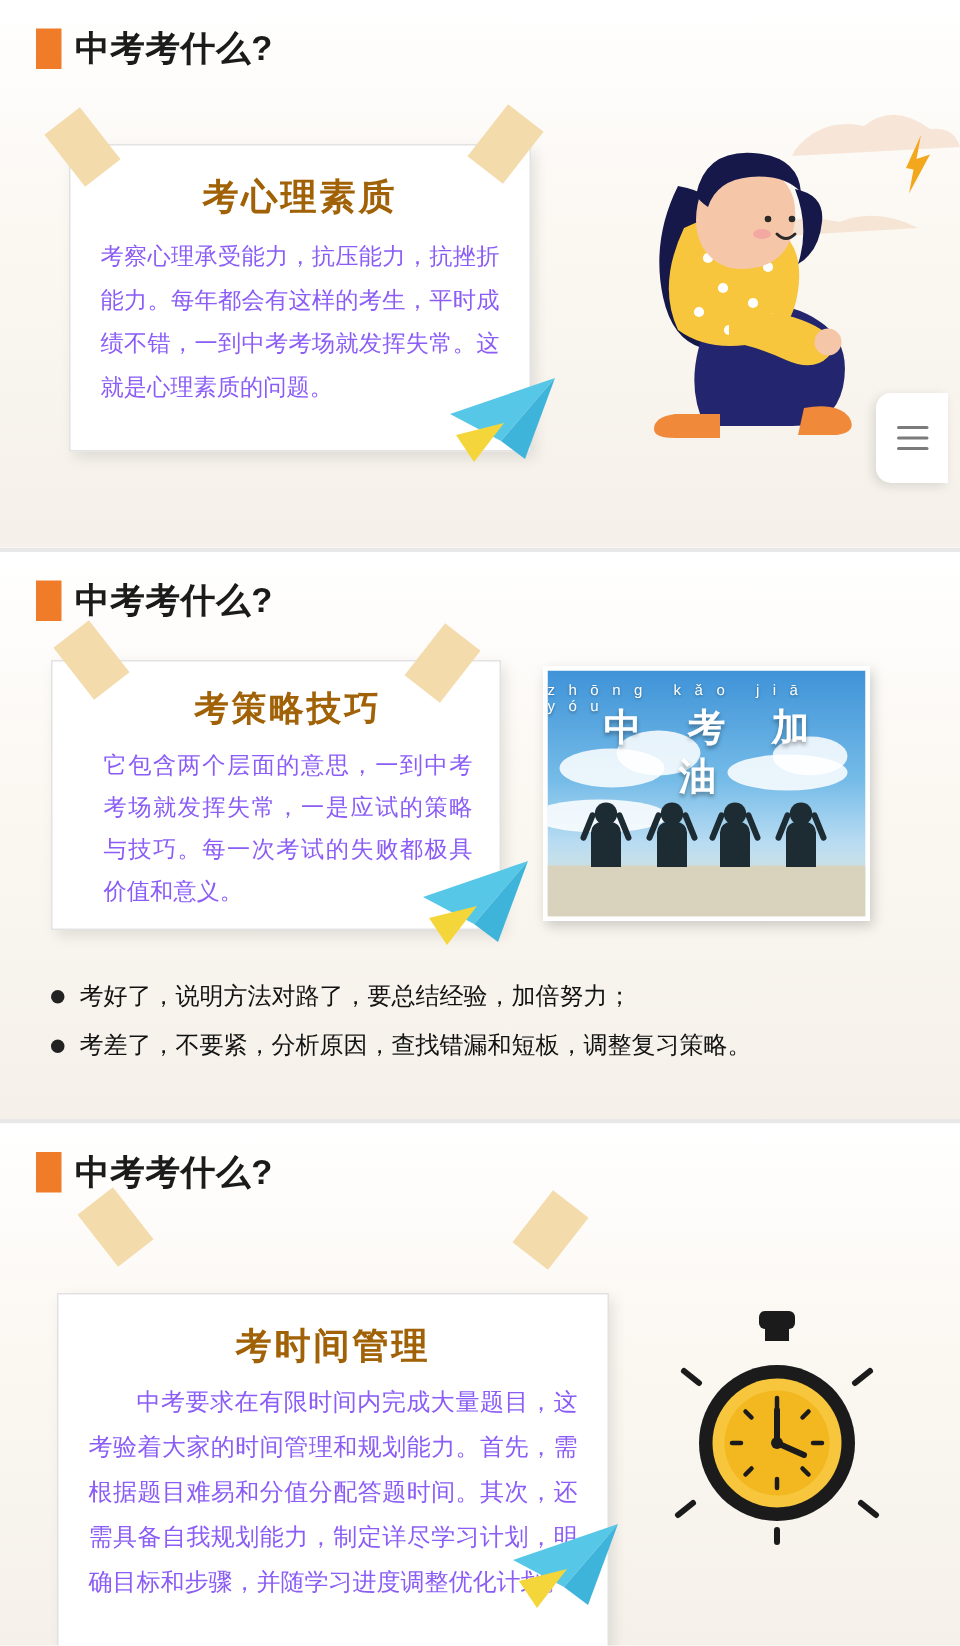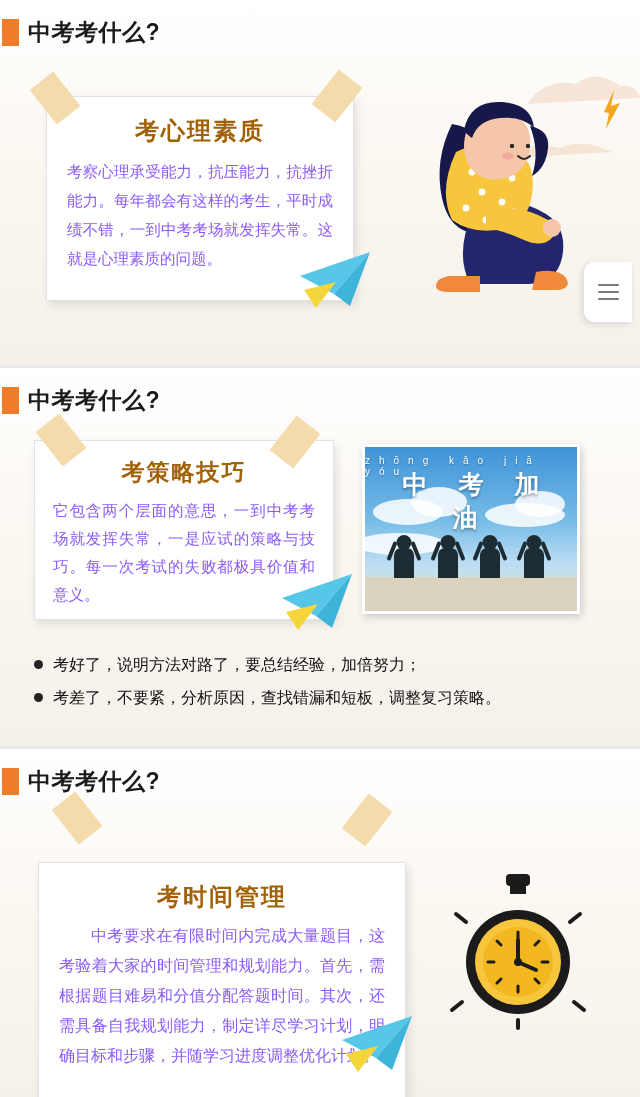--- a/index.html
+++ b/index.html
@@ -41,21 +41,21 @@
     background: linear-gradient(180deg, #ffffff 0%, #fbf7f1 45%, #f5f1ea 100%);
     z-index: 0;
   }
 
   
   .heading {
     position: relative;
     z-index: 3;
     display: flex;
     align-items: center;
-    padding: 18px 0 0 2px;
+    padding: 18px 0 0 24px;
     height: 46px;
   }
   .heading-bar {
     width: 17px;
     height: 27px;
     background: #f07c2a;
     margin-right: 9px;
     flex: none;
   }
   .heading-text {
@@ -102,21 +102,21 @@
   
   .card1 { left: 46px; top: 96px; width: 308px; height: 205px; }
   .card1 .card-inner { padding: 18px 20px 10px 20px; }
   .card1 .card-title { font-size: 24px; margin-bottom: 10px; }
   .card1 .card-body  { font-size: 15.5px; line-height: 29px; }
   .card1 .tape.left  { left: -6px; top: -20px; }
   .card1 .tape.right { left: 276px; top: -22px; }
 
   
   .card2 { left: 34px; top: 440px; width: 300px; height: 180px; }
-  .card2 .card-inner { padding: 16px 18px 8px 18px; }
+  .card2 .card-inner { padding: 16px 18px 8px 34px; }
   .card2 .card-title { font-size: 23px; margin-bottom: 9px; }
   .card2 .card-body  { font-size: 15.5px; line-height: 28px; }
   .card2 .tape.left  { left: 12px; top: -22px; }
   .card2 .tape.right { left: 246px; top: -20px; }
 
   
   .card3 { left: 38px; top: 818px; width: 368px; height: 250px; }
   .card3 .card-inner { padding: 18px 20px 10px 20px; }
   .card3 .card-title { font-size: 24px; margin-bottom: 8px; }
   .card3 .card-body  { font-size: 16px; line-height: 30px; text-indent: 2em; }

